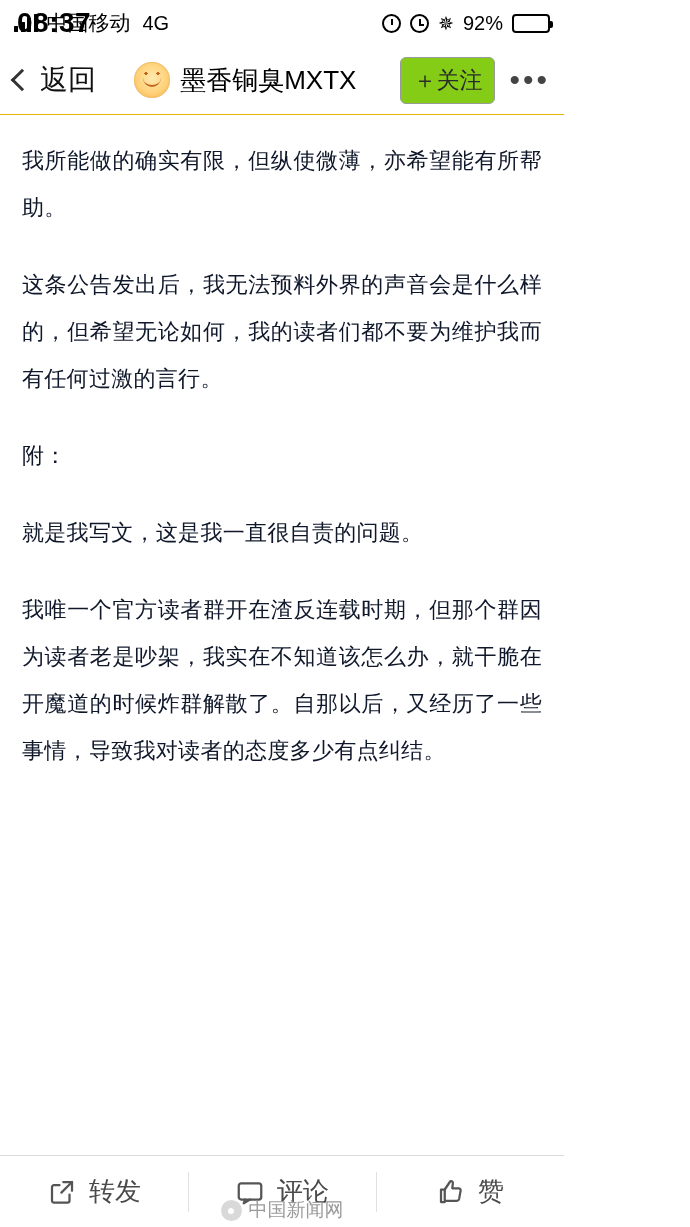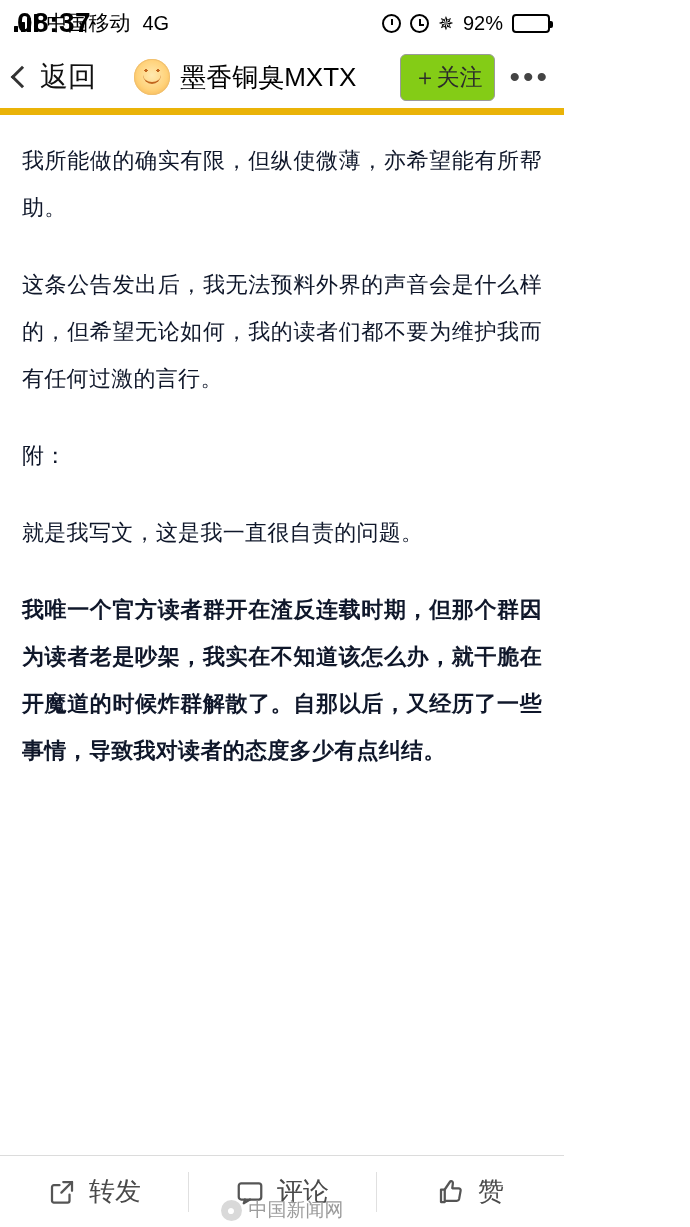--- a/index.html
+++ b/index.html
@@ -127,21 +127,21 @@
   }
 
   
   .navbar {
     flex: 0 0 69px;
     height: 69px;
     display: flex;
     align-items: center;
     padding: 0 14px;
     background: #ffffff;
-    border-bottom: 7px solid #eab308;
+    border-bottom: 1px solid #eab308;
   }
   .back-btn {
     display: flex;
     align-items: center;
     gap: 4px;
     font-size: 28px;
     color: #111;
     flex: 0 0 auto;
   }
   .chev {
@@ -222,21 +222,21 @@
   }
   .article p {
     font-size: 22px;
     line-height: 47px;
     color: #0f172a;
     letter-spacing: 0.3px;
     margin-bottom: 30px;
     text-align: justify;
     word-break: break-all;
   }
-  .article p:last-child { margin-bottom: 0; font-weight: bold; }
+  .article p:last-child { margin-bottom: 0; }
 
   
   .toolbar {
     flex: 0 0 72px;
     height: 72px;
     display: flex;
     align-items: center;
     border-top: 1px solid #dcdcdc;
     background: #fff;
   }

